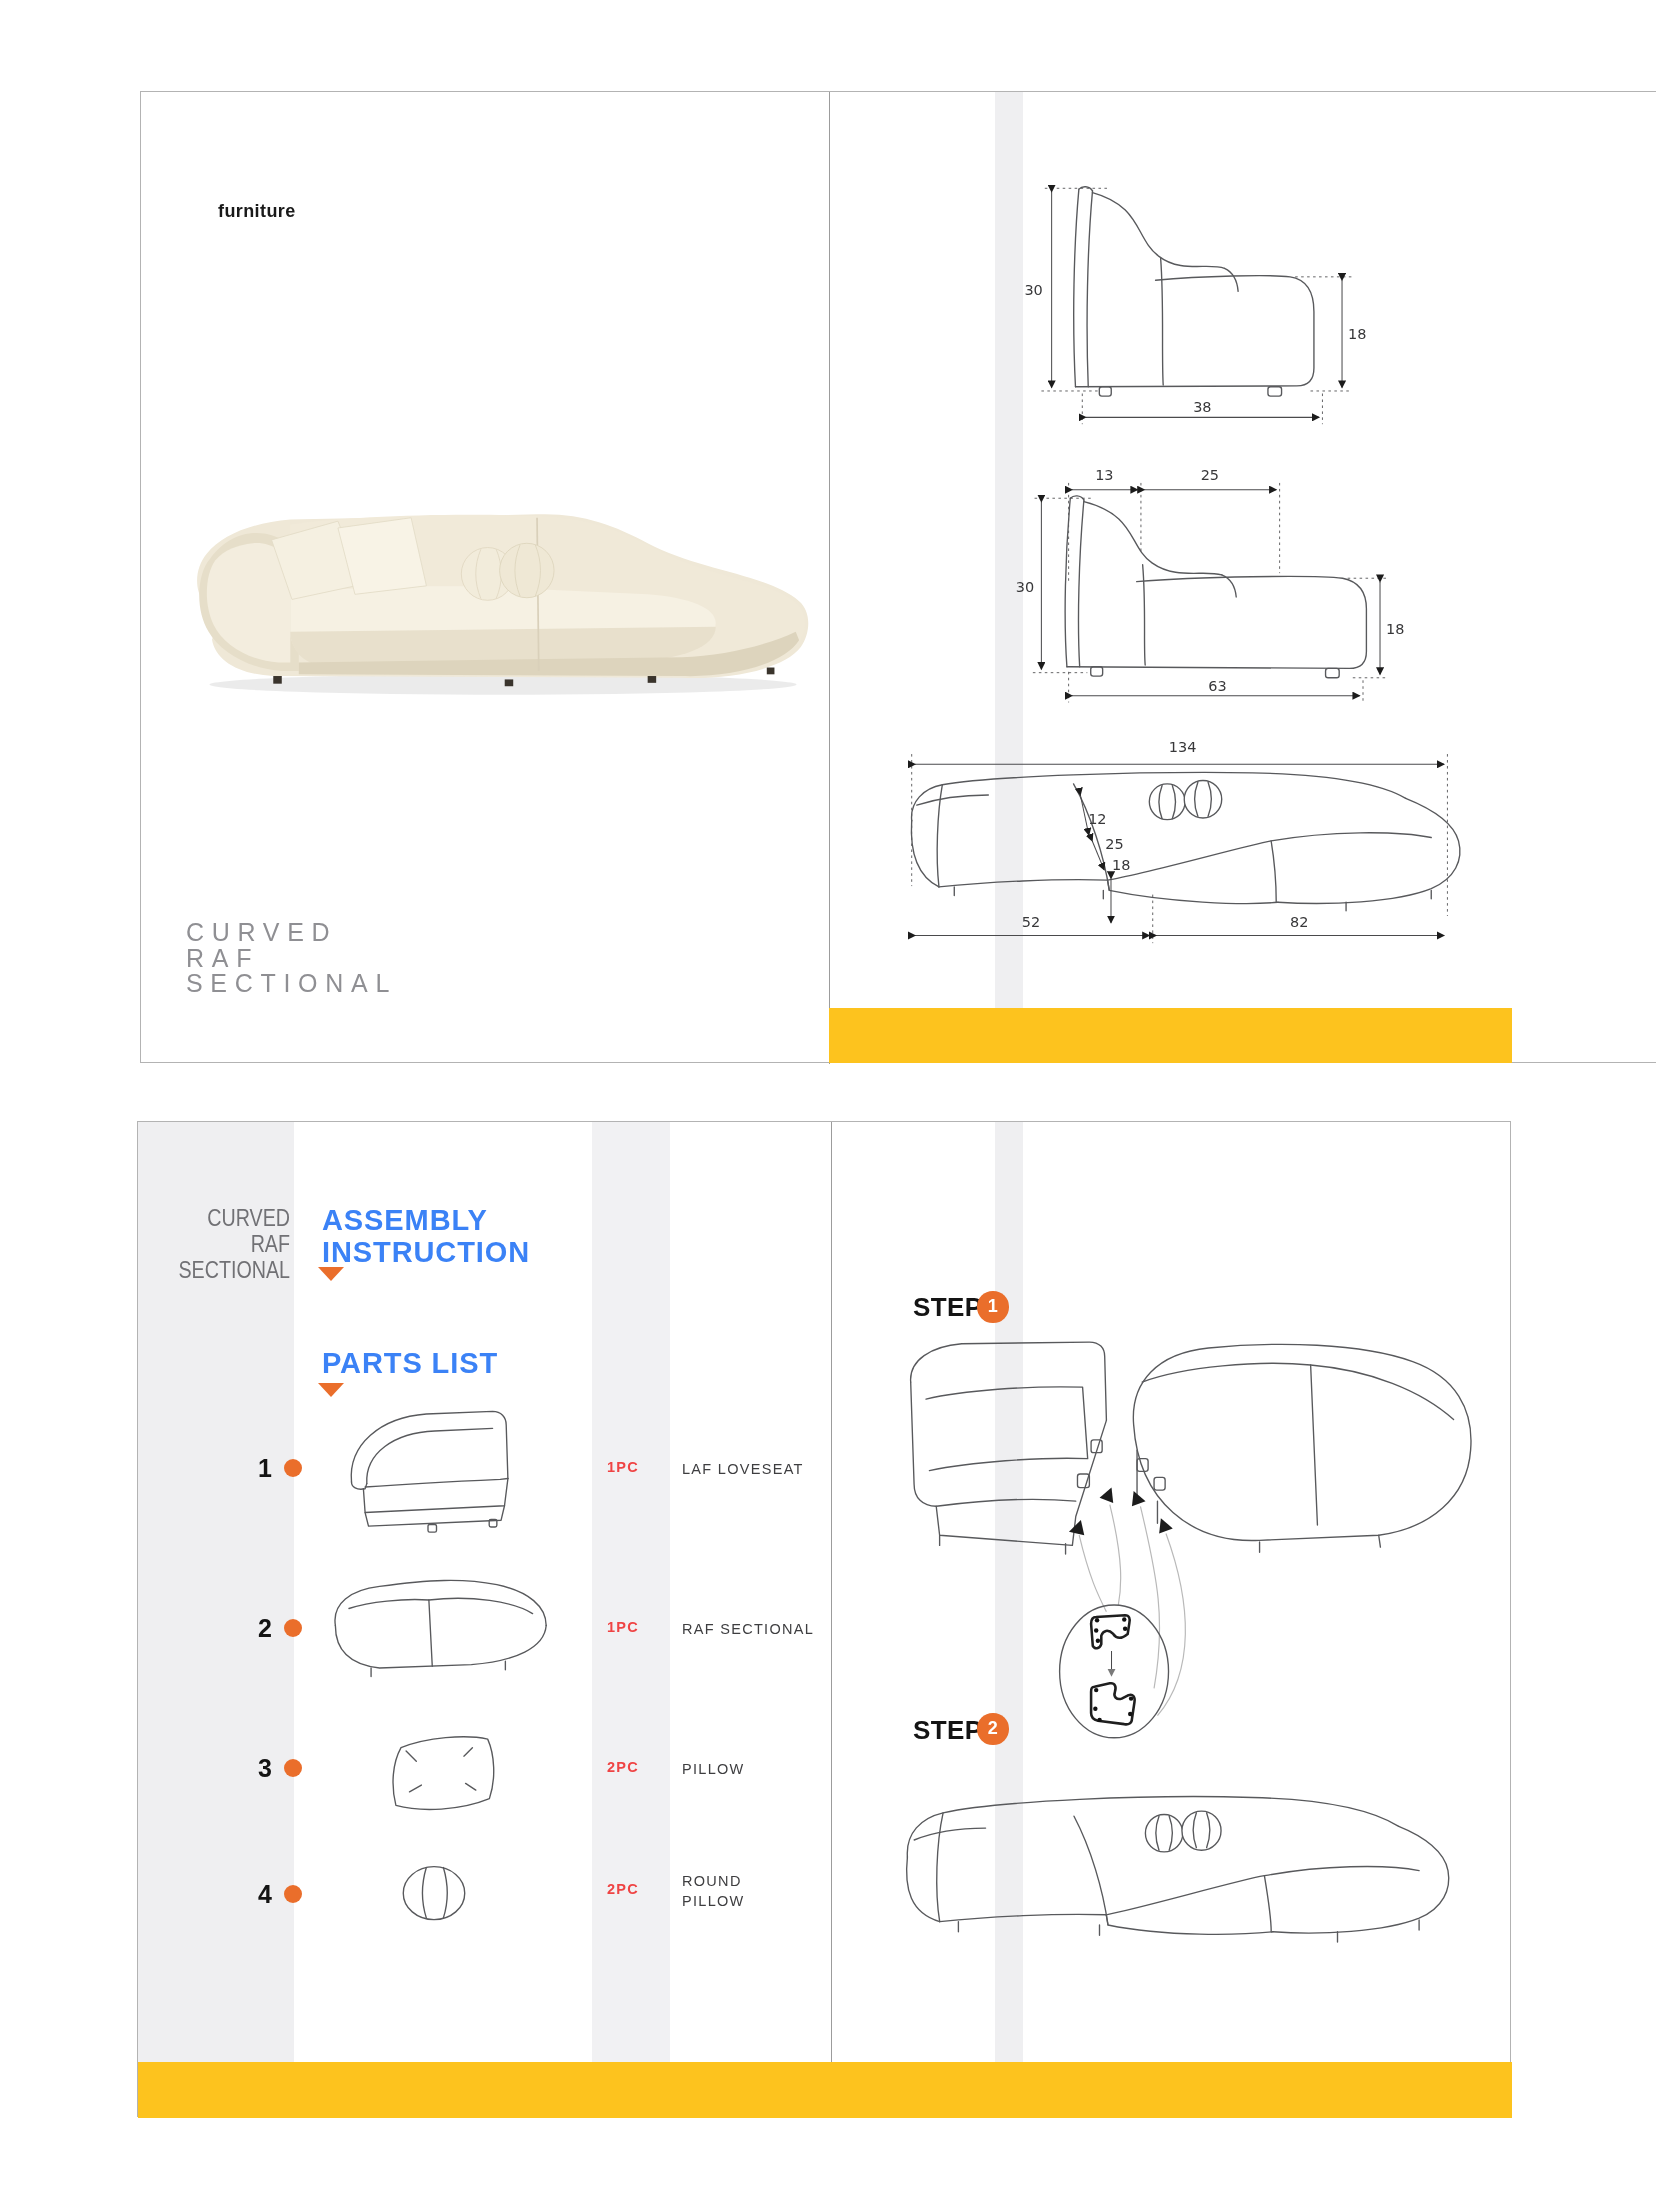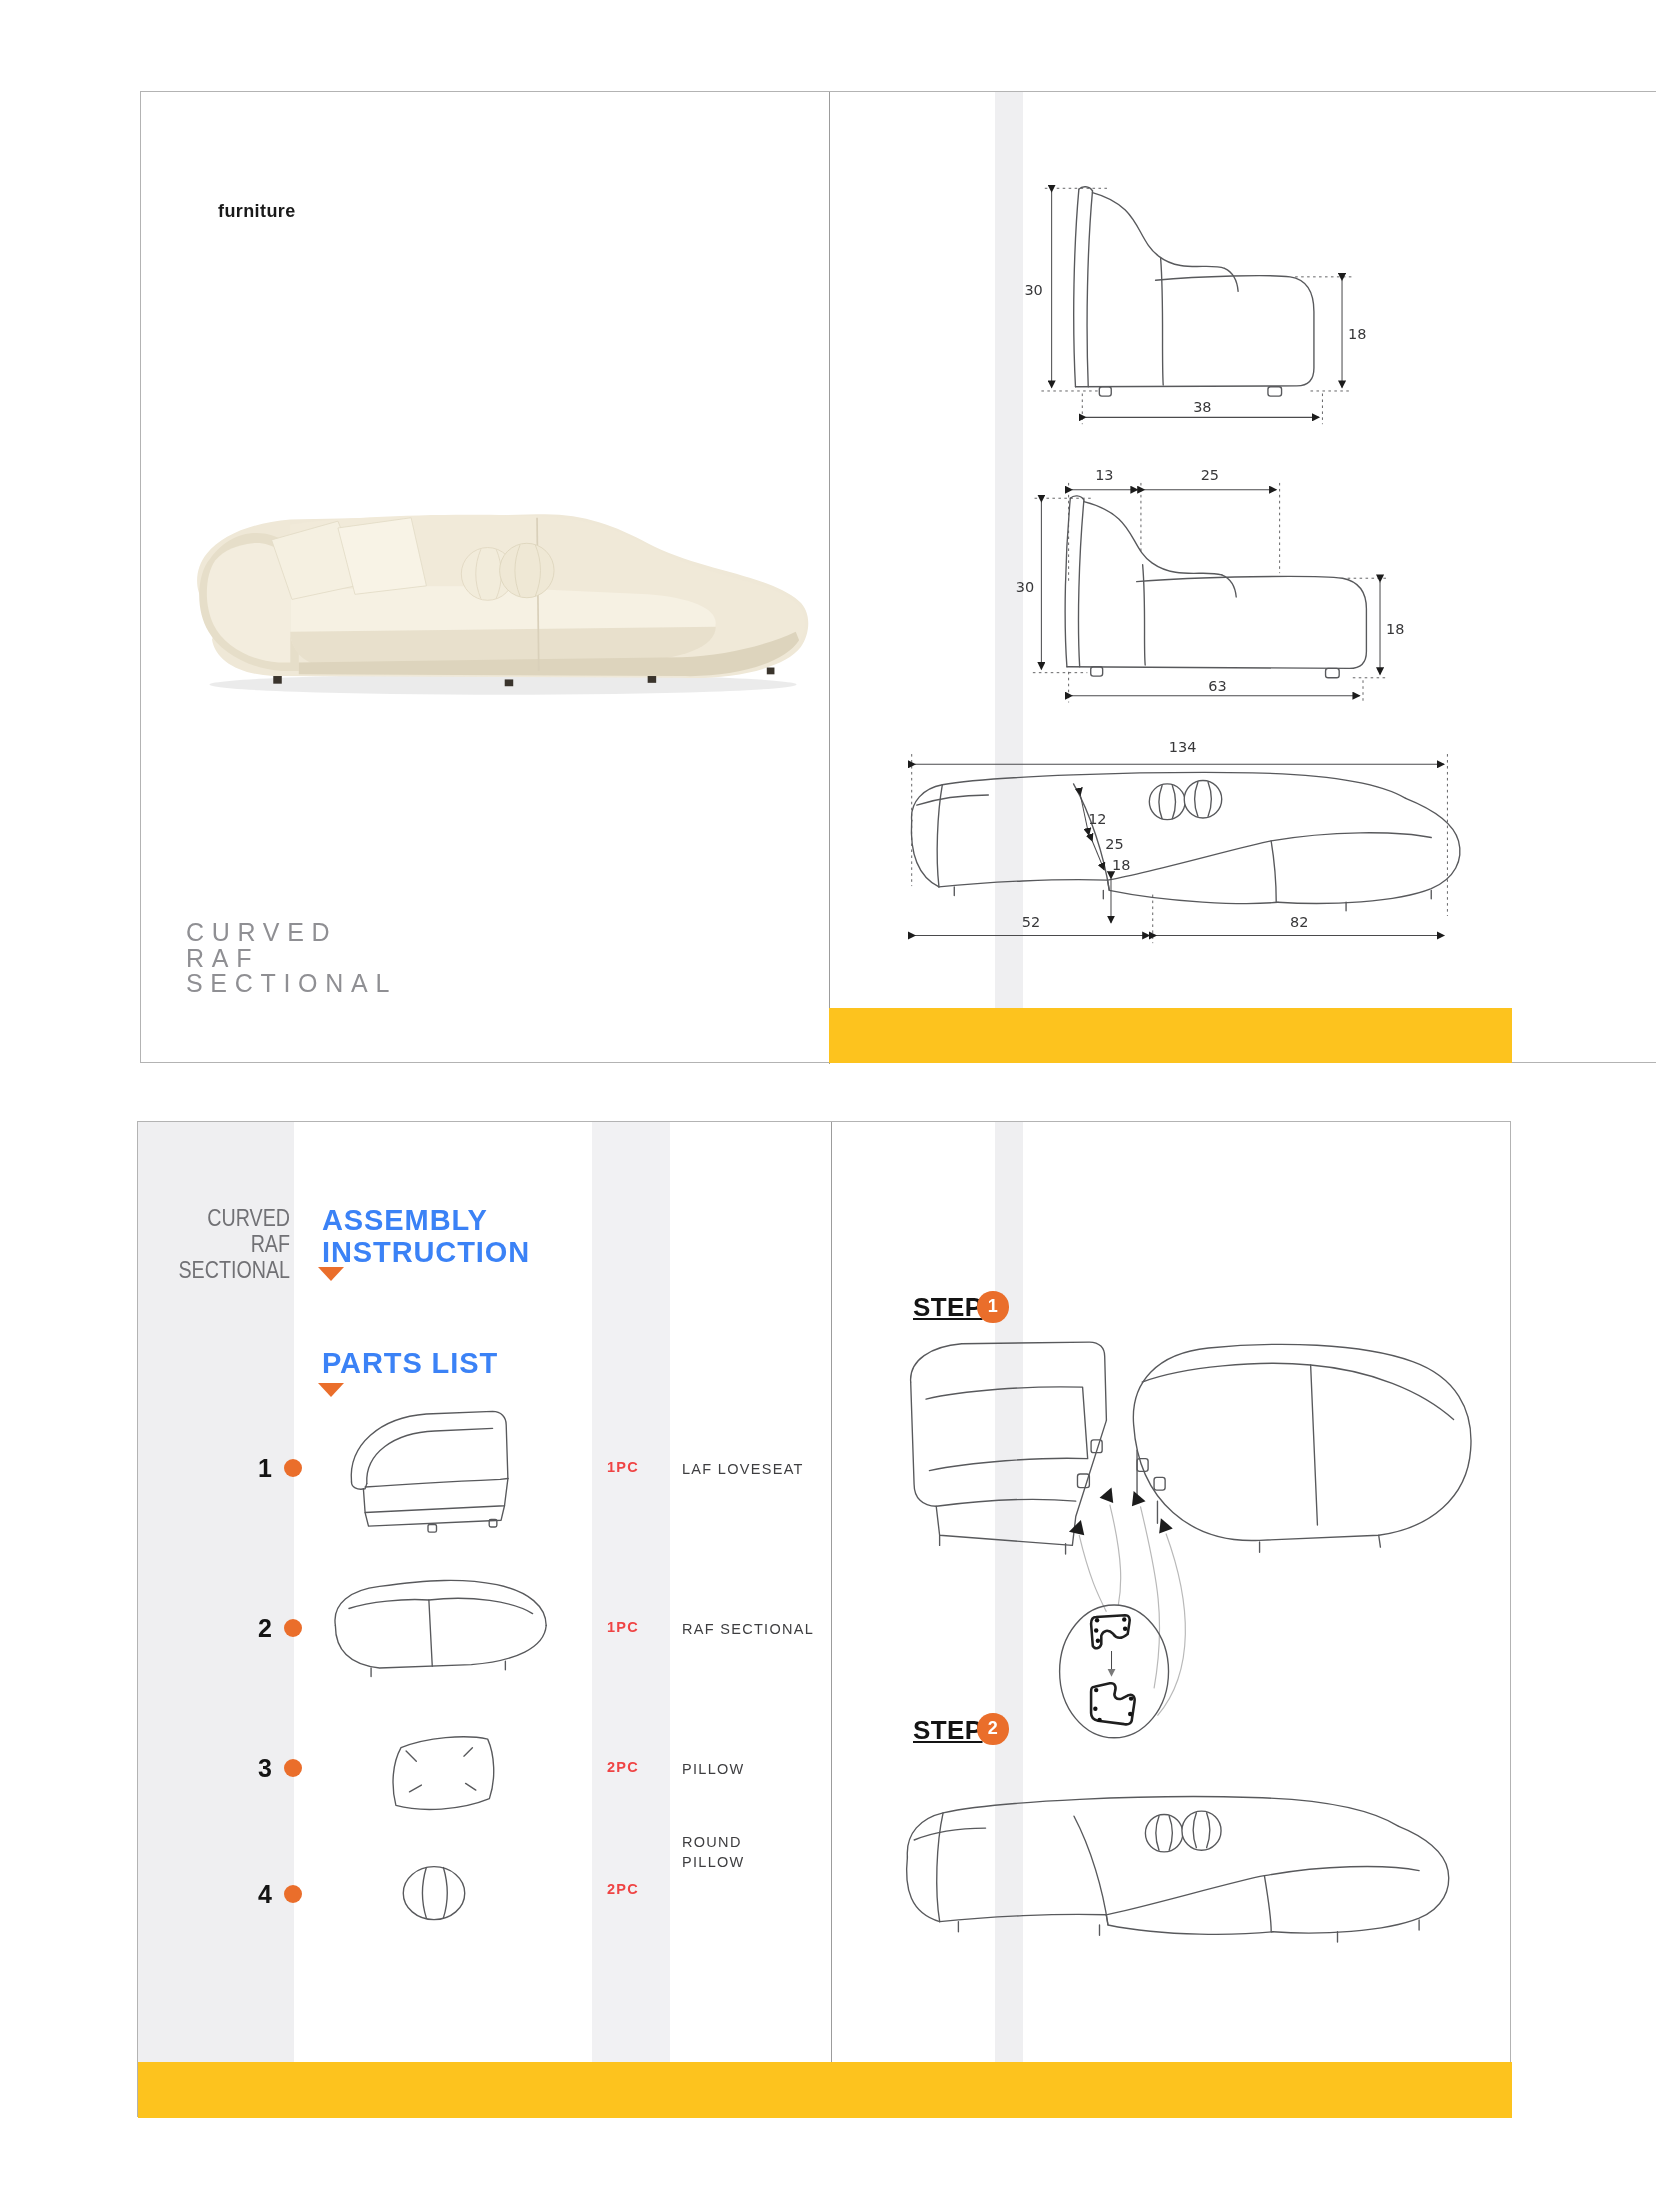--- a/index.html
+++ b/index.html
@@ -16,21 +16,21 @@
   .sidebar-title{font-size:24px;line-height:26px;font-weight:500;color:#717175;
                  text-align:right;letter-spacing:0px;transform:scaleX(.82);transform-origin:right top;
                  white-space:nowrap;}
   .h-bold{font-size:29px;line-height:32px;font-weight:800;color:#3b82f6;letter-spacing:0.9px;white-space:nowrap;}
   .tri-down{width:0;height:0;border-left:13.6px solid transparent;border-right:13.6px solid transparent;
             border-top:14.5px solid #EA6E2B;}
   .part-num{font-size:25px;font-weight:800;color:#141414;}
   .part-dot{width:18px;height:18px;border-radius:50%;background:#EA6E2B;}
   .qty{font-size:14.5px;font-weight:600;color:#ef4444;letter-spacing:1.3px;}
   .pname{font-size:14.5px;font-weight:400;color:#3e3e40;letter-spacing:1.3px;white-space:pre-line;line-height:20.4px;}
-  .step-word{font-size:26px;font-weight:800;color:#141414;letter-spacing:0.4px;text-decoration:underline;}
+  .step-word{font-size:26px;font-weight:800;color:#141414;letter-spacing:0.4px;}
   .step-badge{width:31.5px;height:31.5px;border-radius:50%;background:#EA6E2B;color:#fff;
               display:flex;align-items:center;justify-content:center;font-size:18px;font-weight:700;}
   svg text{font-family:"DejaVu Sans", sans-serif;fill:#38383a;font-size:17px;}
   svg .dim{stroke:#4a4a4c;stroke-width:1.2;fill:none;}
   svg .dash{stroke:#4a4a4c;stroke-width:1;fill:none;stroke-dasharray:3 4;}
   svg .art{stroke:#58595c;stroke-width:1.6;fill:none;stroke-linecap:round;stroke-linejoin:round;}
   svg .artw{stroke:#58595c;stroke-width:1.6;fill:#ffffff;stroke-linecap:round;stroke-linejoin:round;}
   svg .ah{fill:#1c1c1c;stroke:none;}
   svg .lead{stroke:#b9b9b9;stroke-width:1.4;fill:none;}
   svg .plate{stroke:#1f1f1f;stroke-width:3;fill:none;stroke-linejoin:round;}
@@ -274,21 +274,21 @@
     <div class="abs qty" style="left:469px;top:637px;">2PC</div>
     <div class="abs pname" style="left:544px;top:637px;">PILLOW</div>
 
     <div class="abs part-num" style="left:120px;top:758px;">4</div>
     <div class="abs part-dot" style="left:146px;top:763px;"></div>
     <svg class="abs" style="left:261px;top:742px;" width="70" height="60" viewBox="0 0 82 70">
       <ellipse class="art" cx="41" cy="34" rx="36" ry="31"></ellipse>
       <path class="art" d="M32,4 C26,24 26,44 32,63 M52,4 C58,24 58,44 52,63"></path>
     </svg>
     <div class="abs qty" style="left:469px;top:759px;">2PC</div>
-    <div class="abs pname" style="left:544px;top:710px;">ROUND
+    <div class="abs pname" style="left:544px;top:749px;">ROUND
 PILLOW</div>
 
     <div class="abs step-word" style="left:775px;top:170px;">STEP</div>
     <div class="abs step-badge" style="left:839px;top:169px;">
         <span>1</span>
       </div>
 
     <svg class="abs" style="left:764px;top:209px;" width="579" height="451" viewBox="0 0 680 530">
 
       <path class="art" d="M10,60 C8,34 34,18 70,15 L220,13 C232,13 238,20 238,30 L240,105"></path>

